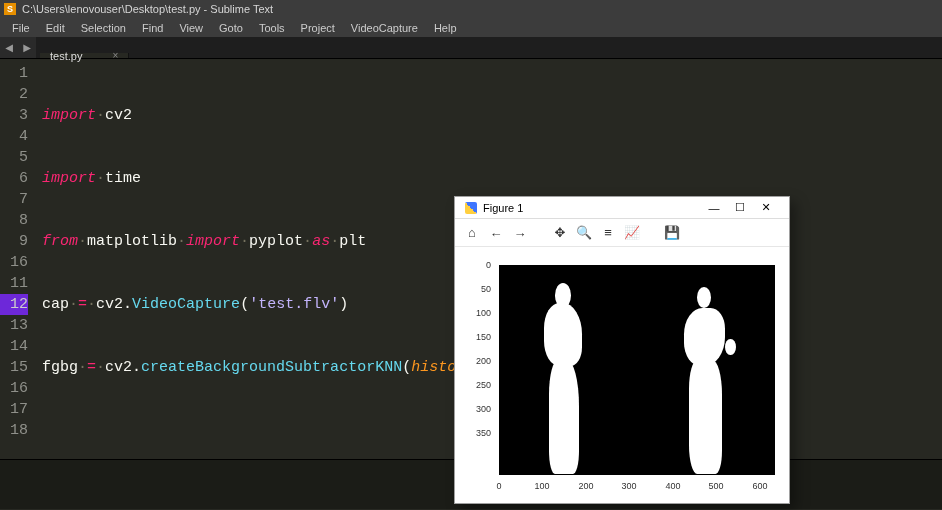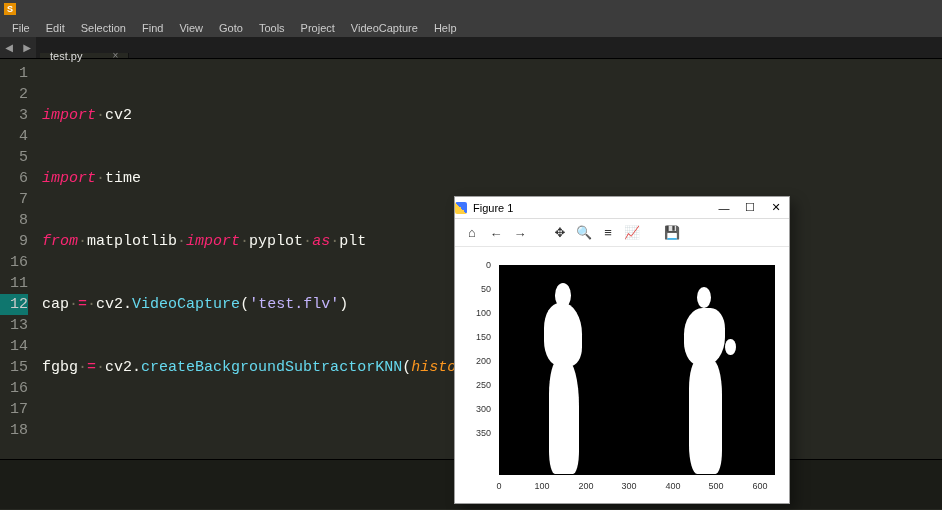--- a/index.html
+++ b/index.html
@@ -80,21 +80,21 @@
     line-height: 21px;
   }
   .gutter {
     width: 36px;
     background: #272822;
     color: #8f908a;
     text-align: right;
     padding: 4px 8px 4px 0;
   }
   .gutter div { height: 21px; }
-  .gutter .hl { background: #0f766e; color: #ccc; }
+  .gutter .hl { background: #6d28d9; color: #ccc; }
   .code {
     padding: 4px 0 4px 6px;
     white-space: pre;
     color: #f8f8f2;
   }
   .code .line { height: 21px; }
 
   
   .kw   { color: #f92672; font-style: italic; }                         
   .mod  { color: #f8f8f2; }                        
@@ -119,21 +119,21 @@
     background: #fff;
     border: 1px solid #a0a0a0;
     box-shadow: 6px 6px 12px rgba(0,0,0,0.35);
     color: #000;
     font-family: "Segoe UI", Tahoma, sans-serif;
     display: flex; flex-direction: column;
   }
   .figwin .fig-title {
     height: 22px;
     display: flex; align-items: center;
-    padding: 0 0;
+    padding: 0 10px;
     font-size: 11px;
     border-bottom: 1px solid #ddd;
   }
   .figwin .fig-title .mpl-ico {
     width: 12px; height: 12px;
     margin-right: 6px;
     background: linear-gradient(45deg,#ffcf3f 50%, #3f76ff 50%);
     border-radius: 2px;
   }
   .figwin .fig-title .spacer { flex: 1; }
@@ -170,20 +170,21 @@
   .blob { position: absolute; background:#fff; }
 
   .ytick { position: absolute; left: 0; width: 40px; text-align: right; font-size: 9px; color:#333; padding-right:4px; transform: translateY(-50%);}
   .xtick { position: absolute; bottom: 12px; font-size: 9px; color:#333; transform: translateX(-50%);}
 </style>
 </head>
 <body>
 
 <div class="titlebar">
   <span class="icon">S</span>
+  <span>C:\Users\lenovouser\Desktop\test.py - Sublime Text</span>
 </div>
 
 <div class="menubar">
   <span>File</span>
   <span>Edit</span>
   <span>Selection</span>
   <span>Find</span>
   <span>View</span>
   <span>Goto</span>
   <span>Tools</span>

